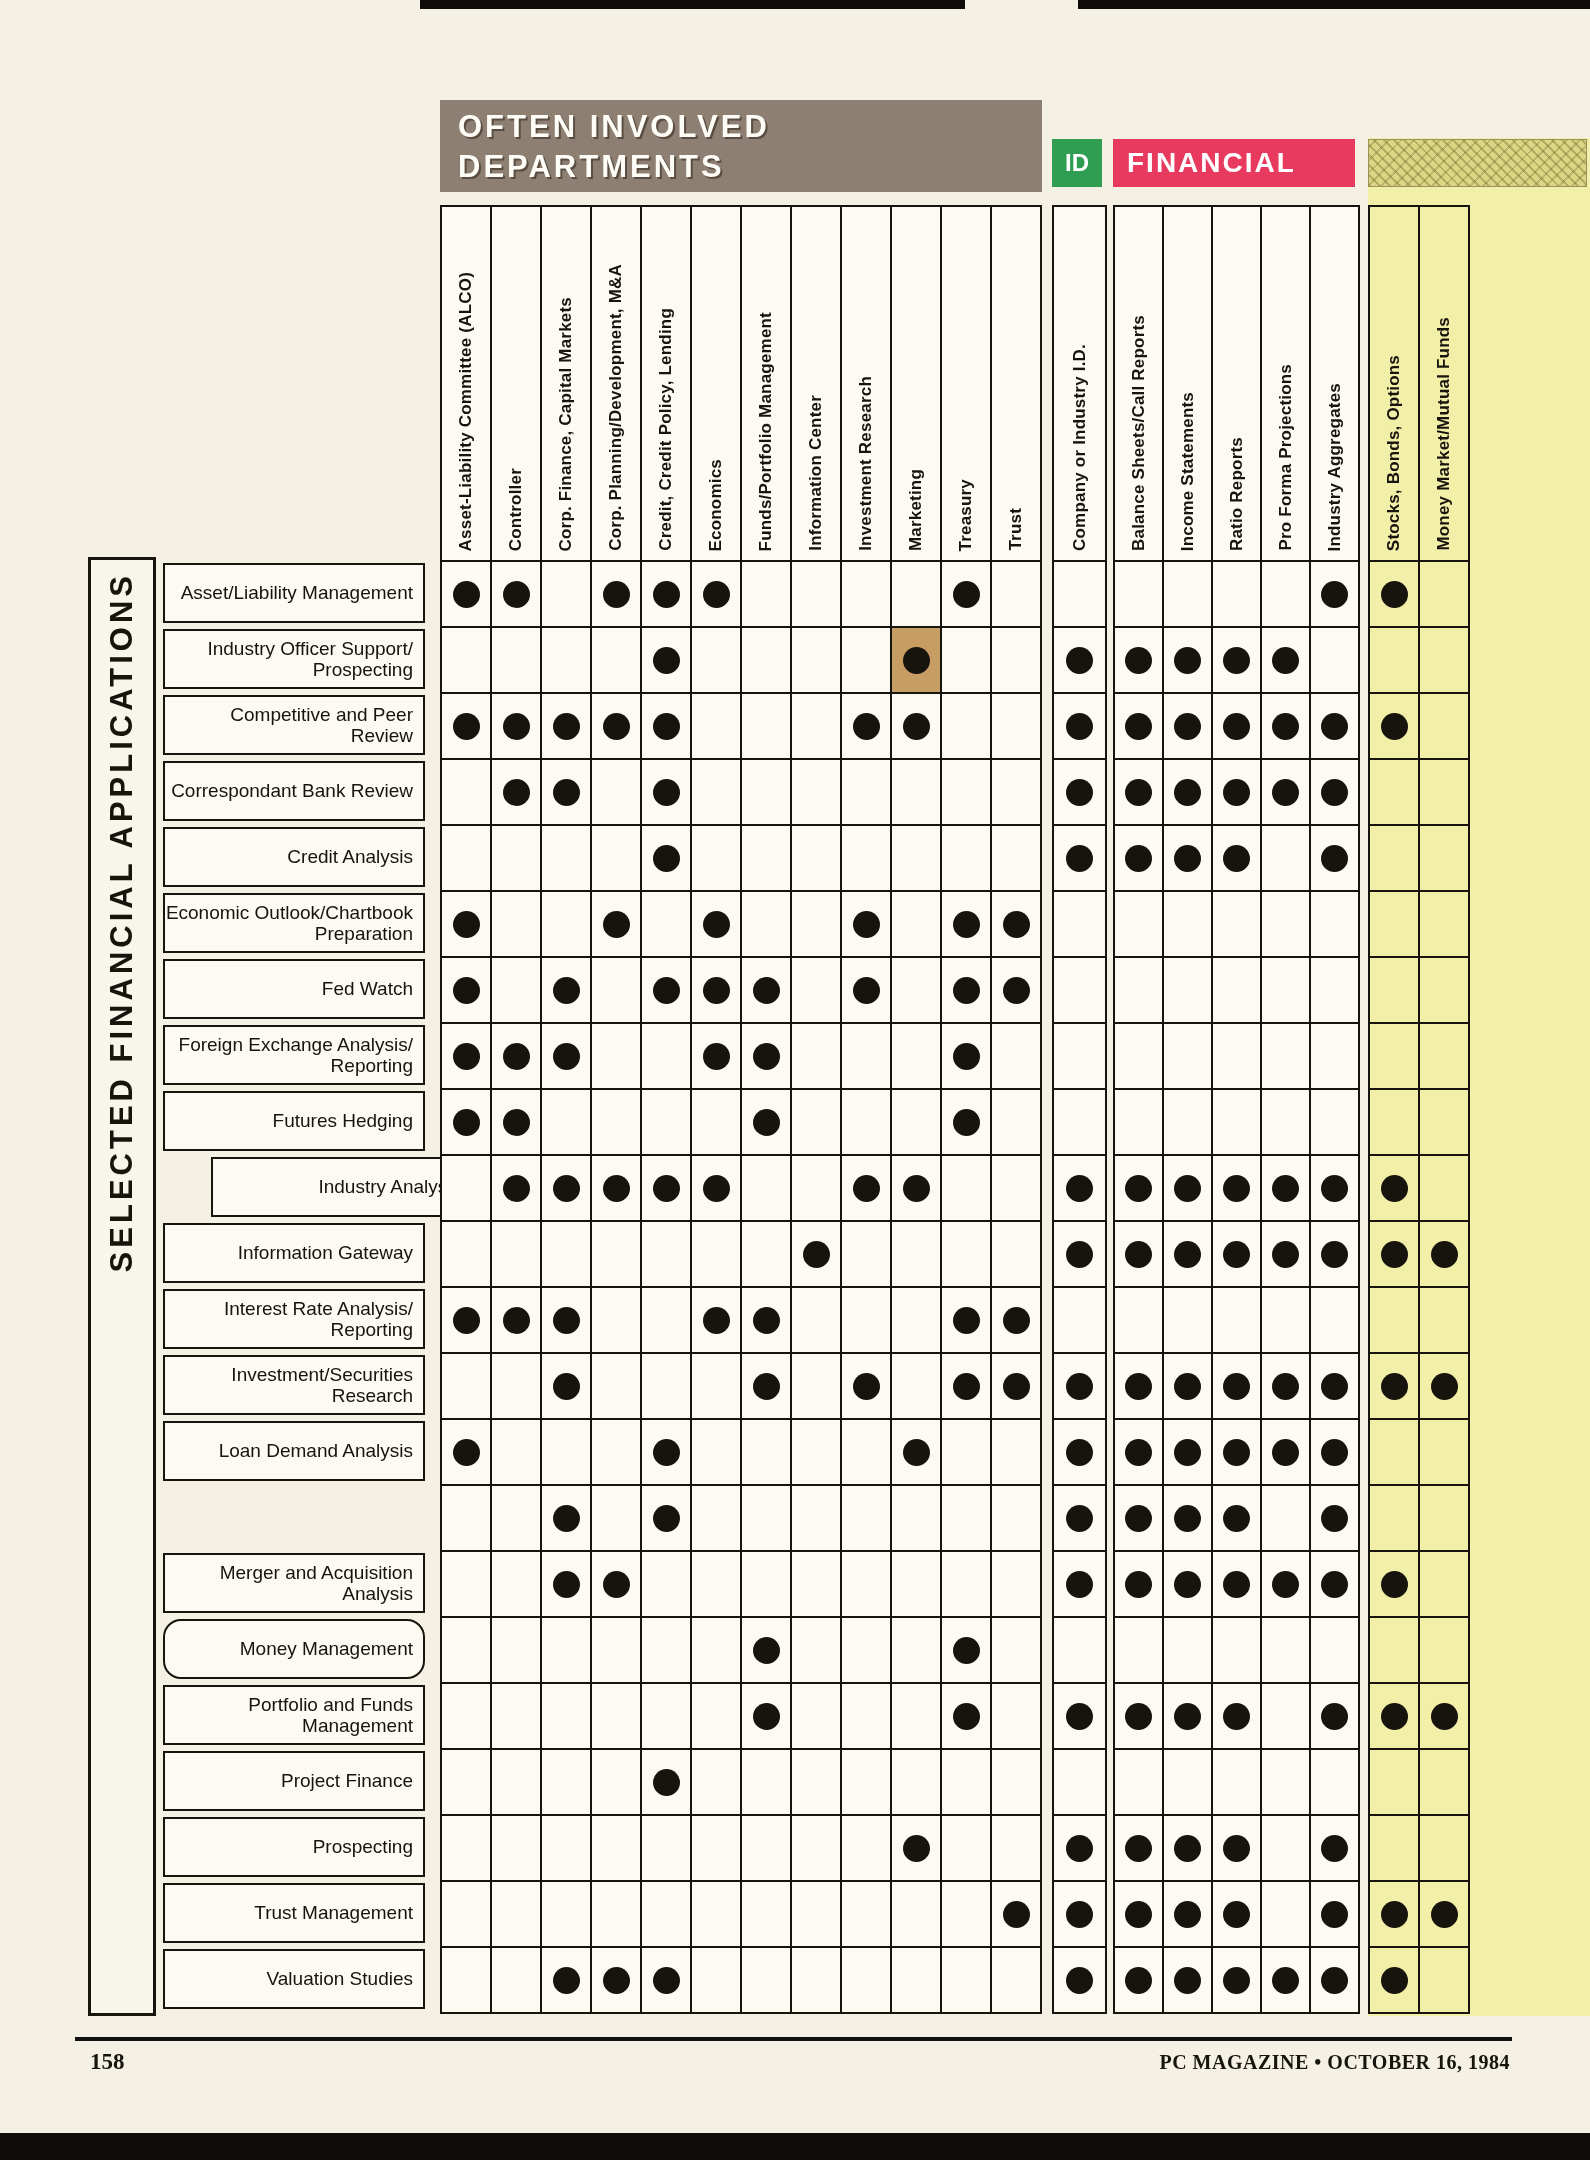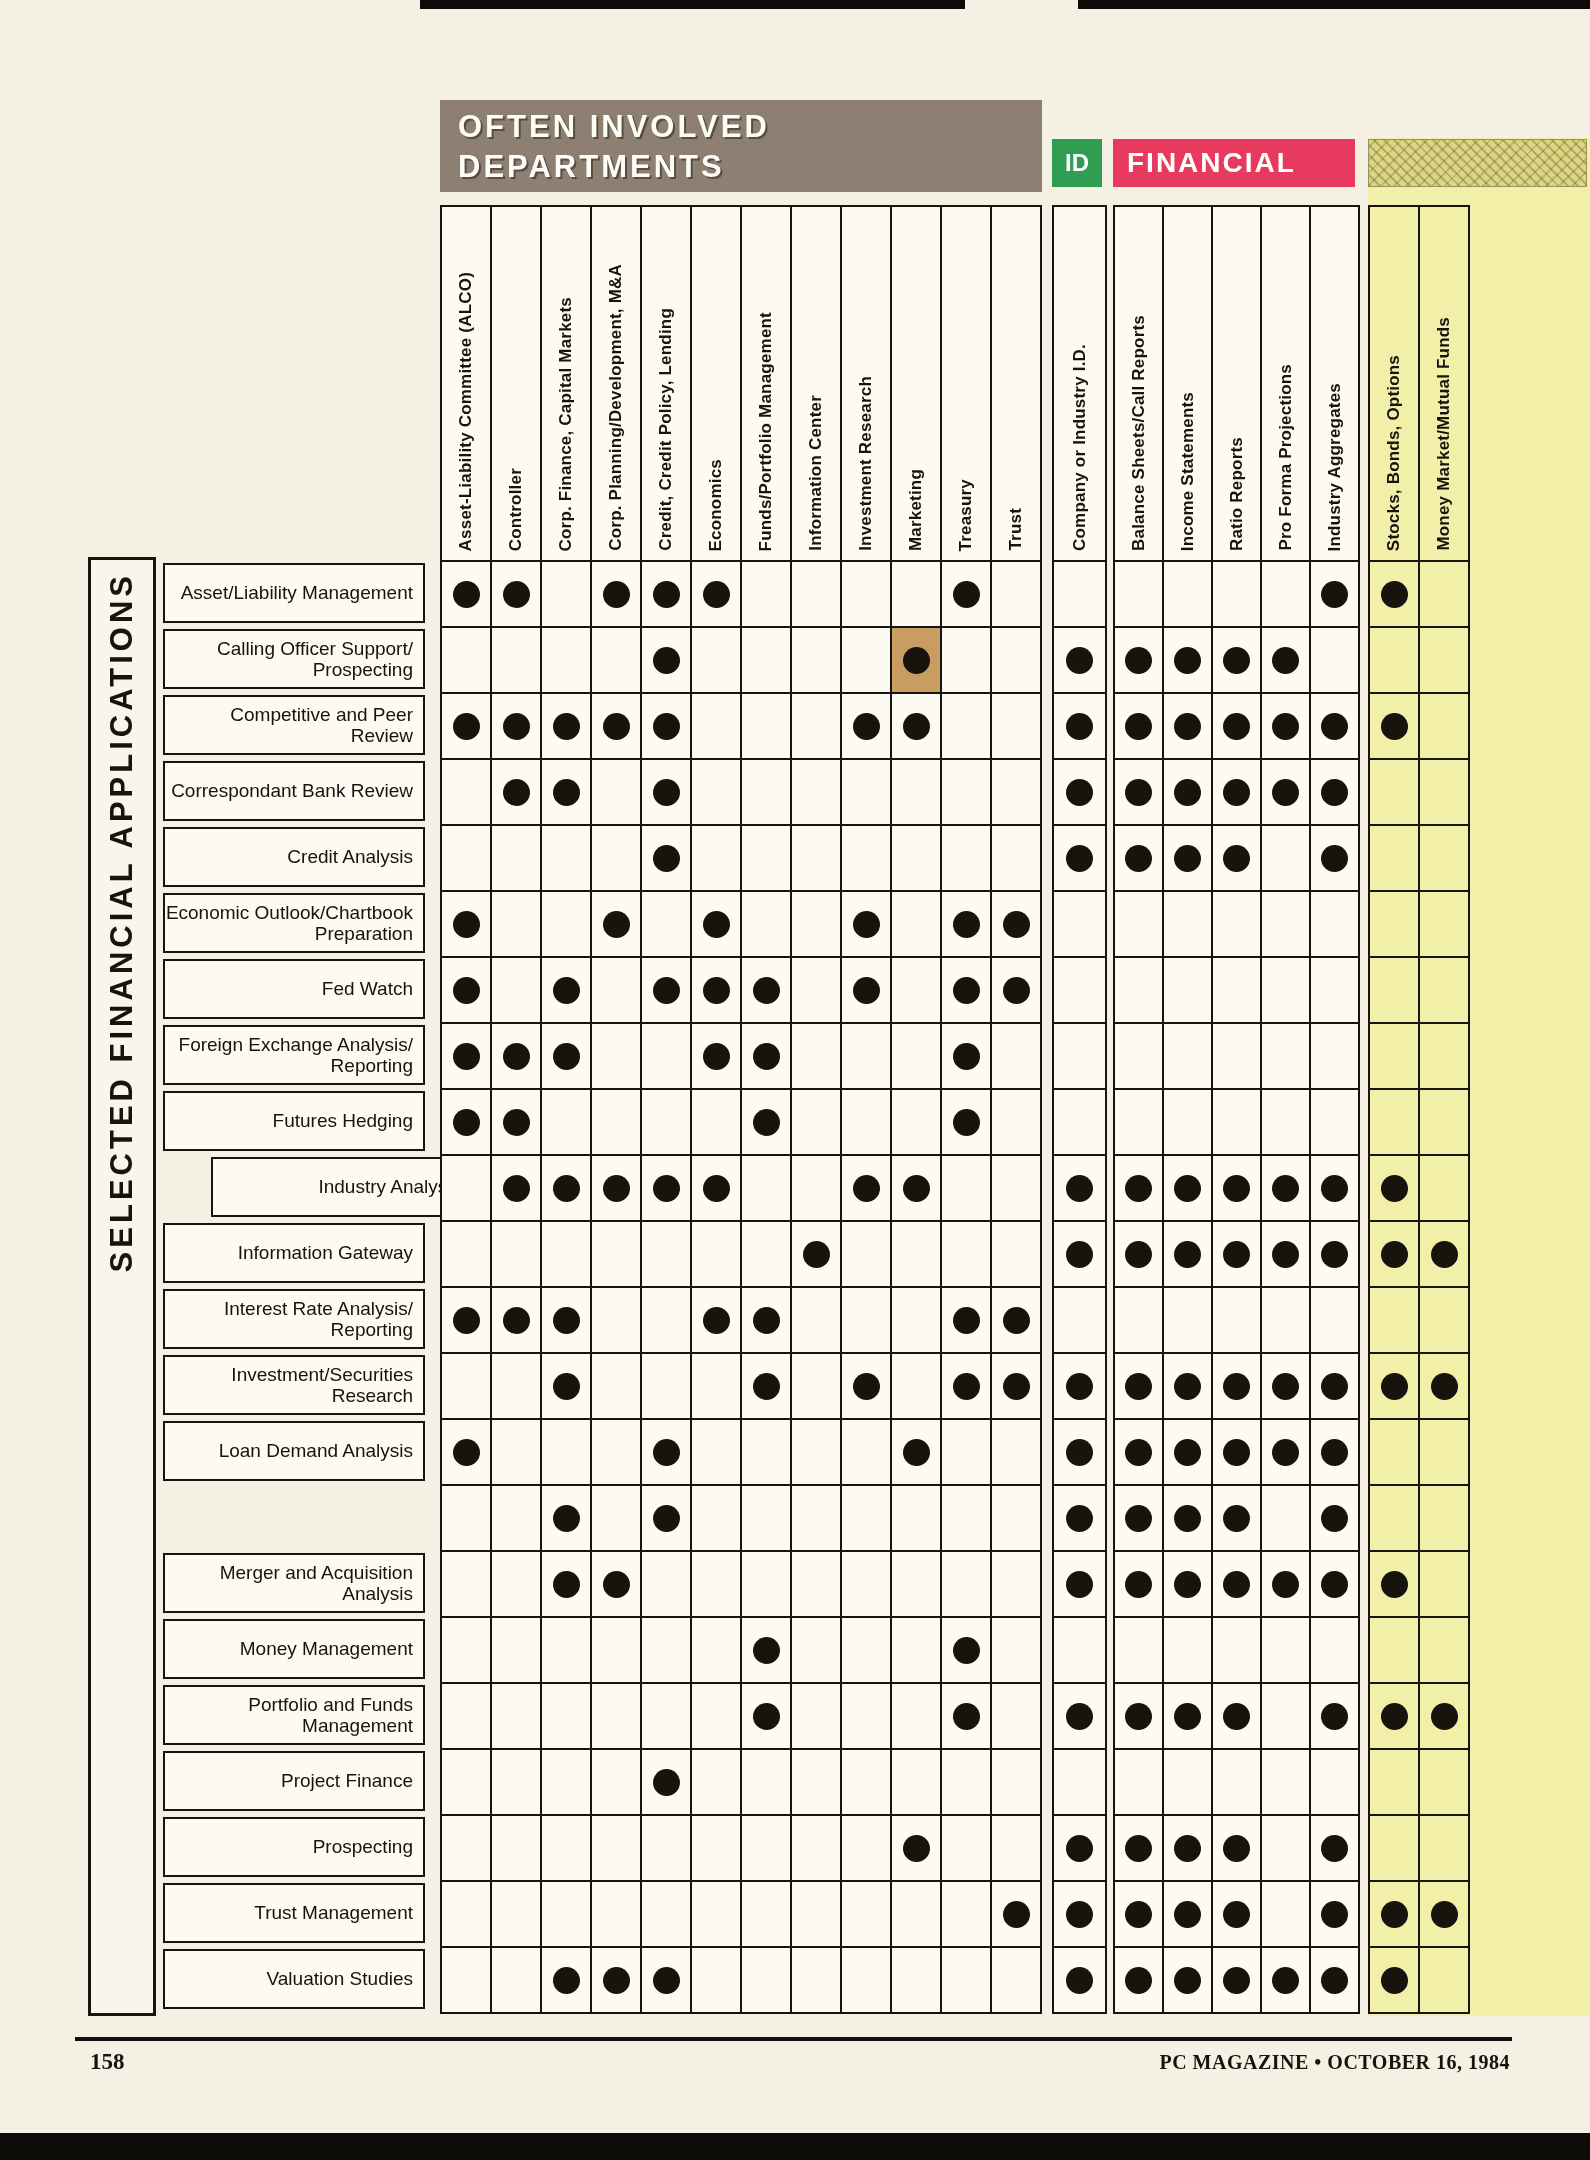--- a/index.html
+++ b/index.html
@@ -221,21 +221,21 @@
     <div class="cell group-financial" style="left: 1211px; top: 560px; width: 51px; height: 68px;"></div>
     <div class="cell group-financial" style="left: 1260px; top: 560px; width: 51px; height: 68px;"></div>
     <div class="cell group-financial" style="left: 1309px; top: 560px; width: 51px; height: 68px;">
       <span class="dot"></span>
     </div>
     <div class="cell group-market" style="left: 1368px; top: 560px; width: 52px; height: 68px;">
       <span class="dot"></span>
     </div>
     <div class="cell group-market" style="left: 1418px; top: 560px; width: 52px; height: 68px;"></div>
     <div class="row-label" style="left: 163px; top: 629px; width: 262px; height: 60px;">
-      <span>Calling Officer Support/​Prospecting</span>
+      <span>Industry Officer Support/​Prospecting</span>
     </div>
     <div class="cell group-departments" style="left: 440px; top: 626px; width: 52px; height: 68px;"></div>
     <div class="cell group-departments" style="left: 490px; top: 626px; width: 52px; height: 68px;"></div>
     <div class="cell group-departments" style="left: 540px; top: 626px; width: 52px; height: 68px;"></div>
     <div class="cell group-departments" style="left: 590px; top: 626px; width: 52px; height: 68px;"></div>
     <div class="cell group-departments" style="left: 640px; top: 626px; width: 52px; height: 68px;">
       <span class="dot"></span>
     </div>
     <div class="cell group-departments" style="left: 690px; top: 626px; width: 52px; height: 68px;"></div>
     <div class="cell group-departments" style="left: 740px; top: 626px; width: 52px; height: 68px;"></div>
@@ -818,21 +818,21 @@
     <div class="cell group-financial" style="left: 1260px; top: 1550px; width: 51px; height: 68px;">
       <span class="dot"></span>
     </div>
     <div class="cell group-financial" style="left: 1309px; top: 1550px; width: 51px; height: 68px;">
       <span class="dot"></span>
     </div>
     <div class="cell group-market" style="left: 1368px; top: 1550px; width: 52px; height: 68px;">
       <span class="dot"></span>
     </div>
     <div class="cell group-market" style="left: 1418px; top: 1550px; width: 52px; height: 68px;"></div>
-    <div class="row-label" style="left: 163px; top: 1619px; width: 262px; height: 60px;">
+    <div class="row-label" style="left: 163px; top: 1619px; width: 262px; height: 60px; border-radius: 18px;">
       <span>Money Management</span>
     </div>
     <div class="cell group-departments" style="left: 440px; top: 1616px; width: 52px; height: 68px;"></div>
     <div class="cell group-departments" style="left: 490px; top: 1616px; width: 52px; height: 68px;"></div>
     <div class="cell group-departments" style="left: 540px; top: 1616px; width: 52px; height: 68px;"></div>
     <div class="cell group-departments" style="left: 590px; top: 1616px; width: 52px; height: 68px;"></div>
     <div class="cell group-departments" style="left: 640px; top: 1616px; width: 52px; height: 68px;"></div>
     <div class="cell group-departments" style="left: 690px; top: 1616px; width: 52px; height: 68px;"></div>
     <div class="cell group-departments" style="left: 740px; top: 1616px; width: 52px; height: 68px;">
       <span class="dot"></span>

